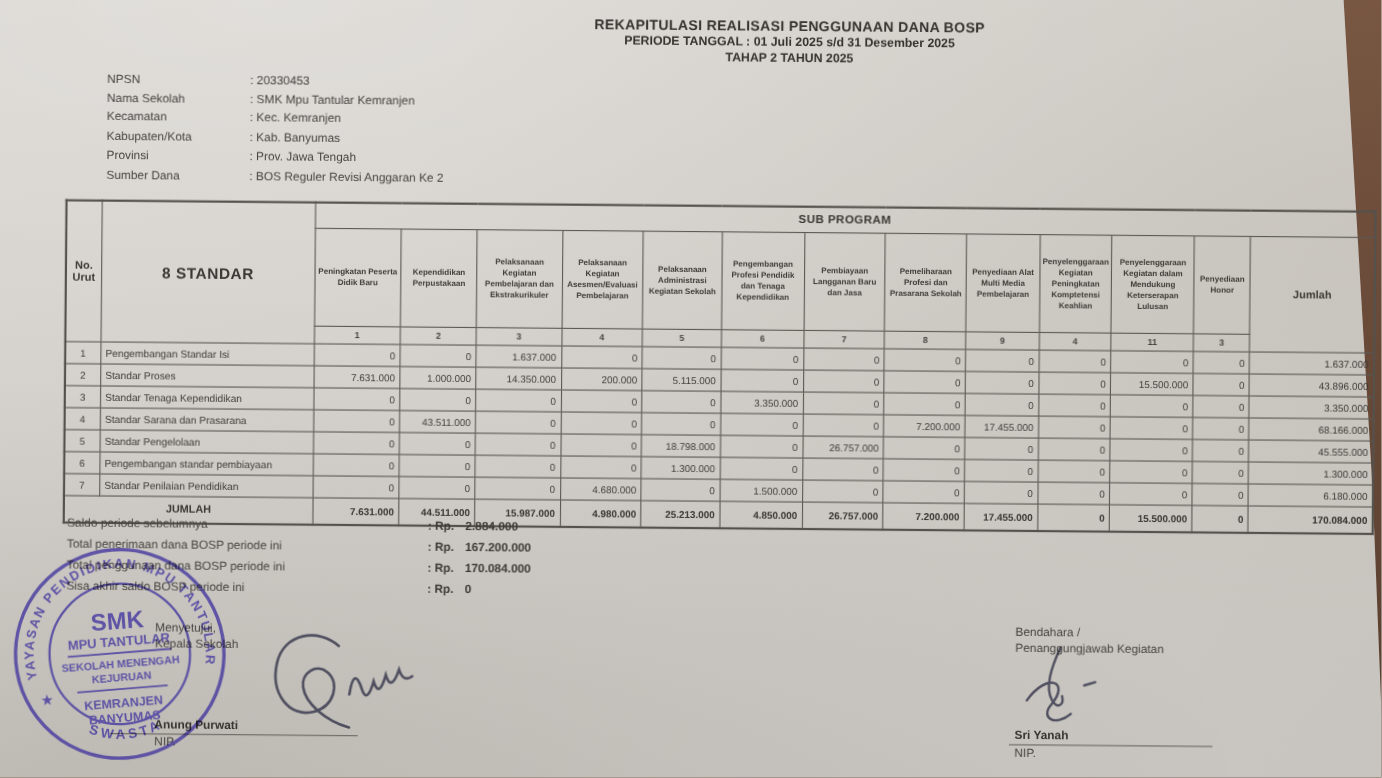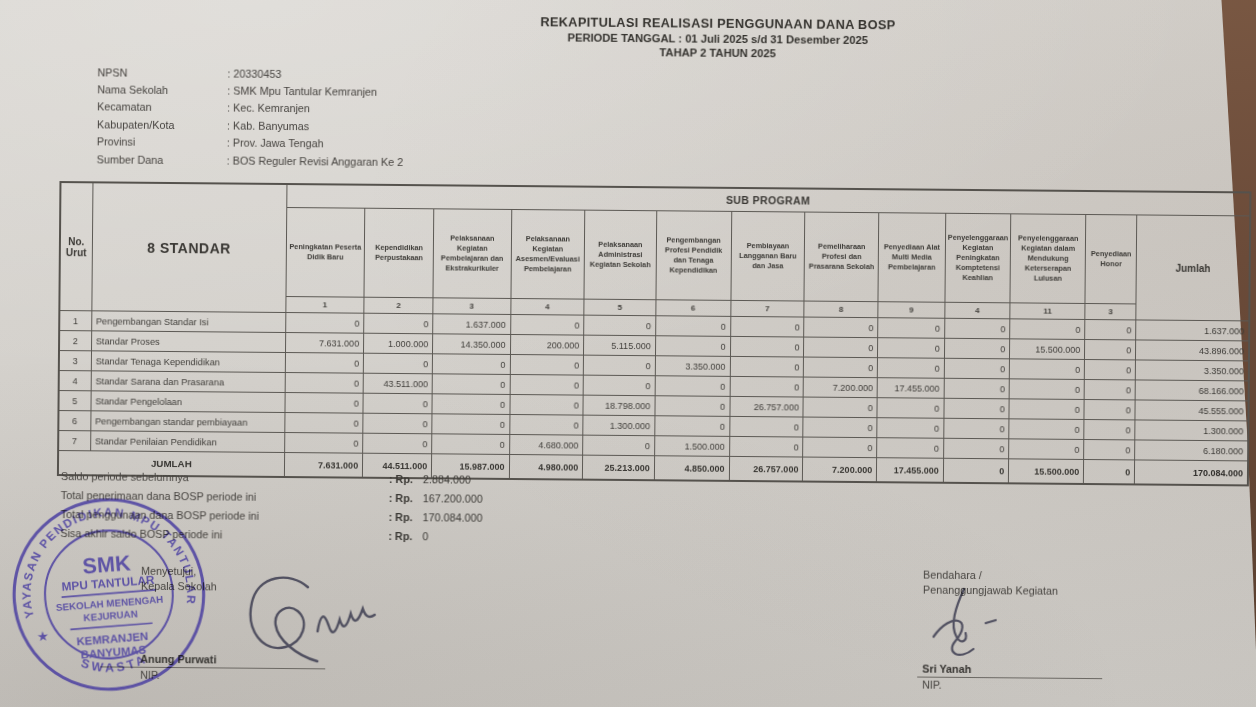--- a/index.html
+++ b/index.html
@@ -53,21 +53,21 @@
   td.cval{text-align:right;font-size:9px;padding:1px 4px;}
   td.ctotal{color:#3b3935;}
   td.flabel{text-align:center;font-size:9.8px;font-weight:700;height:21px;color:#393733;}
   td.fval{font-weight:700;color:#393733;}
   td.gtotal{font-weight:700;color:#2f2d2a;}
 
   .summary-block{position:absolute;top:471px;left:62px;font-size:10.8px;}
   .summary-row{display:flex;height:19px;align-items:center;}
   .summary-label{width:328px;}
   .summary-rp{width:34px;font-weight:700;color:#3c3a36;}
-  .summary-value{font-weight:400;color:#3c3a36;}
+  .summary-value{font-weight:700;color:#3c3a36;}
 
   .sig{position:absolute;font-size:10.8px;}
   .sig-left{top:569px;left:143px;width:230px;}
   .sig-right{top:566px;left:925px;width:230px;}
   .sig .l1,.sig .l2{height:15px;}
   .sig .name{font-weight:700;color:#353330;}
   .sig-left .name{margin-top:58px;}
   .sig-right .name{margin-top:64px;}
   .sig-line{border:0;border-top:1.2px solid #6b6863;margin:2px 0 1px 0;}
   .sig-left .sig-line{width:225px;margin-left:-40px;}

